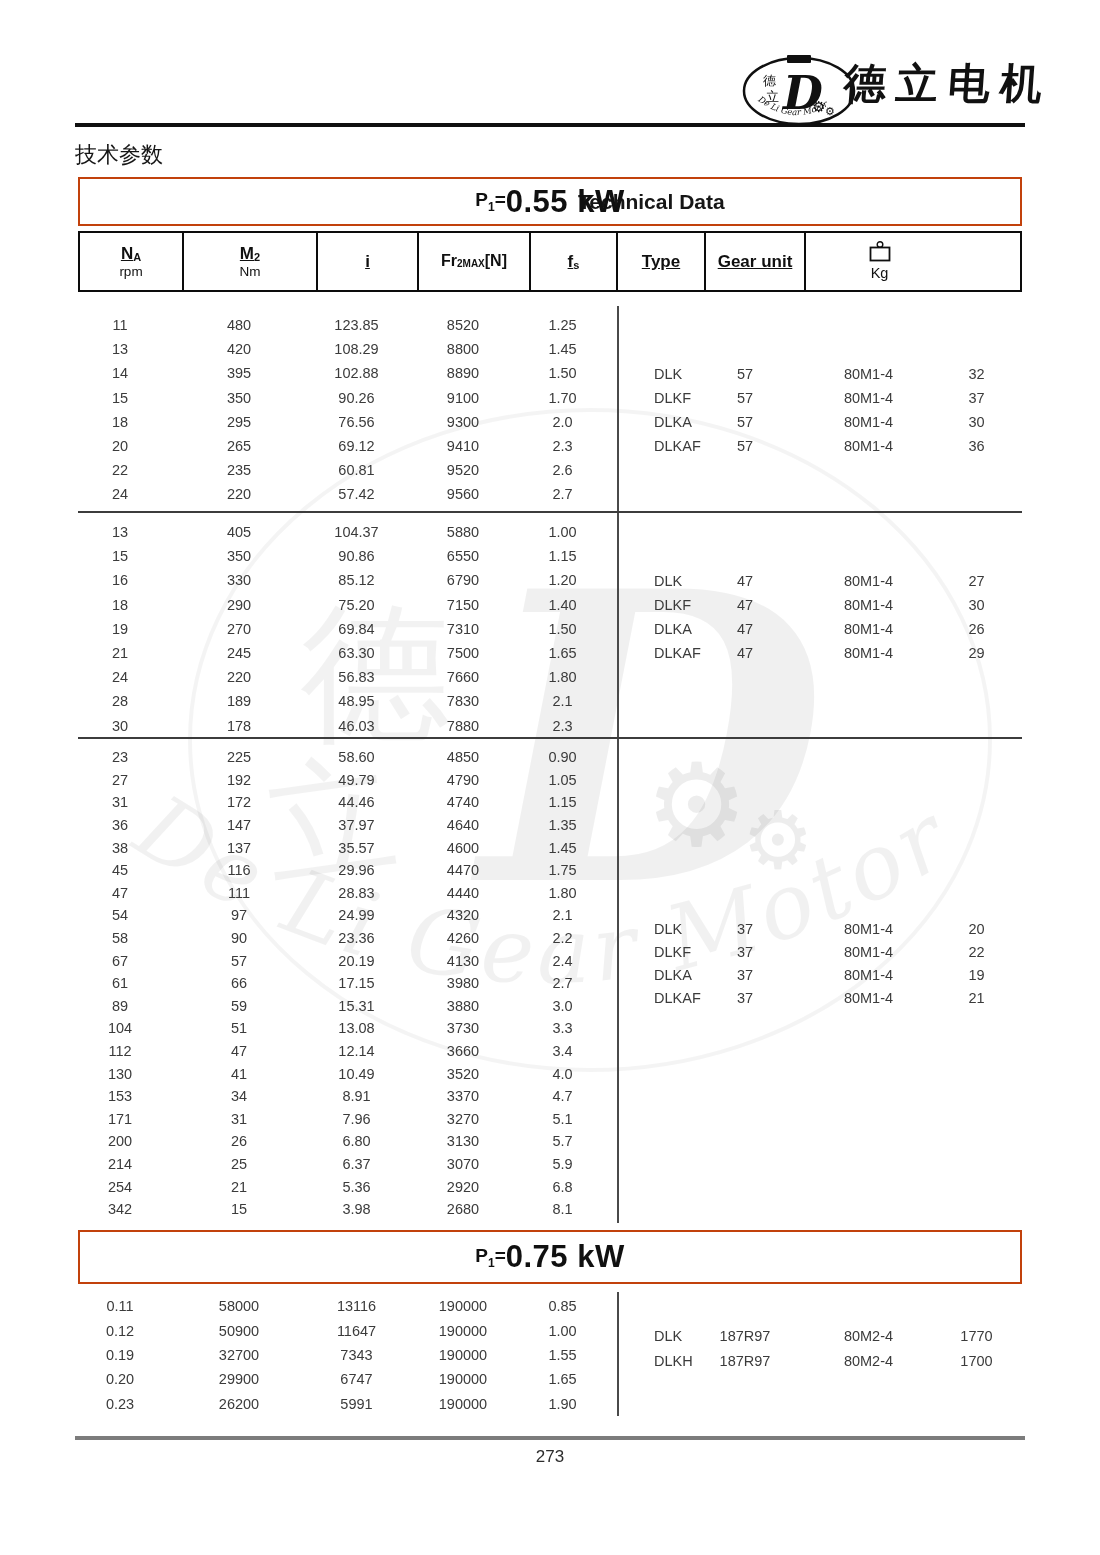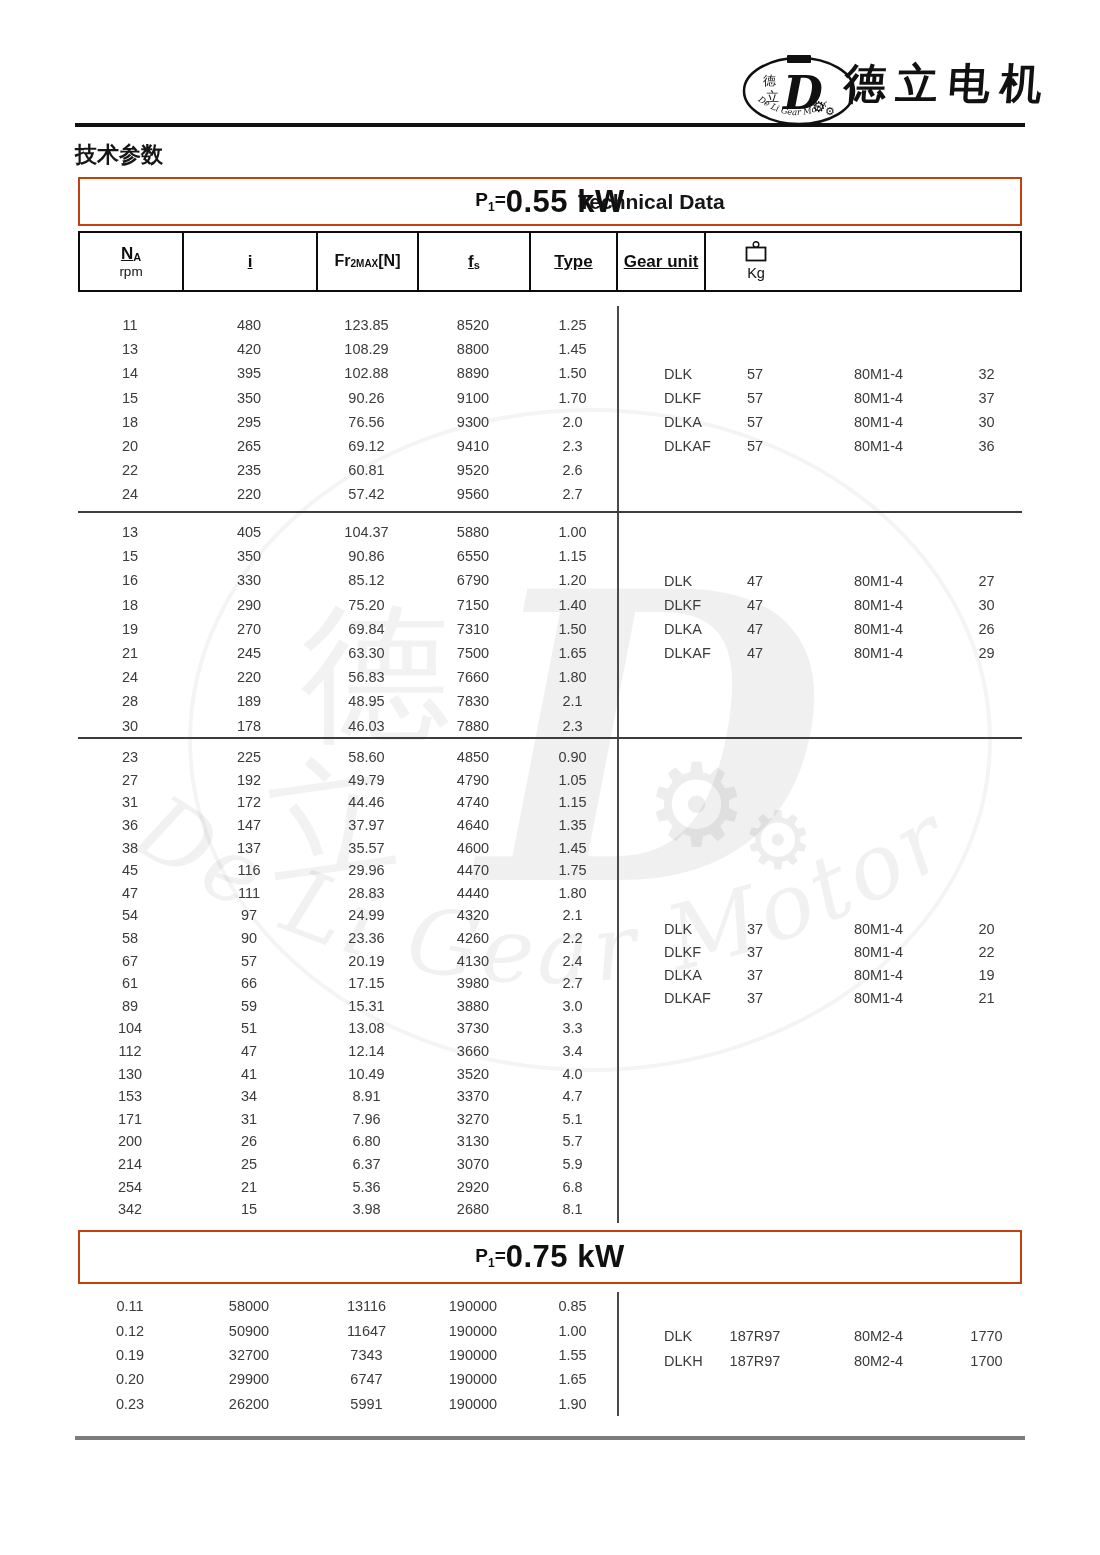--- a/index.html
+++ b/index.html
@@ -9,21 +9,21 @@
   
   .wm{position:absolute;left:0;top:0;pointer-events:none;}
 
   
   .logo{position:absolute;left:740px;top:52px;width:300px;height:72px;}
   .emblem{position:absolute;left:0;top:0;}
   .brand{position:absolute;left:104px;top:4px;width:210px;font-family:"DejaVu Serif",serif;
          font-weight:bold;font-size:42px;letter-spacing:10px;color:#111;white-space:nowrap;
          transform:skewX(-4deg);}
   .toprule{position:absolute;left:75px;top:123px;width:950px;height:4px;background:#101010;}
-  .title-cn{position:absolute;left:75px;top:140px;font-size:22px;font-weight:bold;color:#161616;}
+  .title-cn{position:absolute;left:75px;top:140px;font-size:22px;font-weight:normal;color:#161616;}
   .title-en{position:absolute;left:578px;top:142px;font-size:21px;font-weight:bold;color:#161616;margin-top:48px;}
 
   
   .pbox{position:absolute;left:78px;width:944px;border:2px solid #c2410c;box-sizing:border-box;
         display:flex;align-items:center;justify-content:center;background:transparent;}
   .pbox1{top:177px;height:49px;}
   .pbox2{top:1230px;height:54px;}
   .p-small{font-size:19px;font-weight:bold;color:#101010;}
   .p-small sub{font-size:12px;font-weight:bold;}
   .p-big{font-size:31px;font-weight:bold;color:#101010;letter-spacing:0.5px;}
@@ -36,21 +36,21 @@
   .hcell:last-child{border-right:none;}
   .h-main{font-size:17px;font-weight:bold;text-decoration:underline;}
   .h-main sub{font-size:11px;font-weight:bold;vertical-align:-2px;}
   .h-unit{font-size:13.5px;font-weight:normal;}
   .h-fr{font-size:16px;font-weight:bold;}
   .h-fr sub{font-size:10px;vertical-align:-1px;}
   .kgcell{gap:1px;}
   .kg-label{font-size:14.5px;font-weight:normal;margin-top:1px;}
 
   
-  .block{position:absolute;left:78px;width:944px;}
+  .block{position:absolute;left:68px;width:944px;}
   .b1{top:305px;height:207px;}
   .b2{top:512px;height:226px;}
   .b3{top:738px;height:492px;}
   .b4{top:1290px;height:130px;}
   .rows{position:absolute;left:0;top:8px;width:538px;display:grid;
         grid-template-columns:104px 134px 101px 112px 87px;}
   .b1 .rows,.b2 .rows{grid-auto-rows:24.2px;}
   .b3 .rows{grid-auto-rows:22.6px;}
   .b4 .rows{top:4px;grid-auto-rows:24.4px;}
   .cell{display:flex;align-items:center;justify-content:center;font-size:14.5px;color:#3b3b3b;}
@@ -117,20 +117,24 @@
 
   <div class="pbox pbox1">
     <span class="p-small"><span>P</span><sub>1</sub><span>=</span></span>
       <span class="p-big">0.55 kW</span>
   </div>
 
   <div class="thead">
     <div class="hcell">
       <div class="h-main"><span>N</span><sub>A</sub></div>
       <div class="h-unit">rpm</div>
+    </div>
+    <div class="hcell">
+      <div class="h-main"><span>M</span><sub>2</sub></div>
+      <div class="h-unit">Nm</div>
     </div>
     <div class="hcell">
       <div class="h-main">i</div>
     </div>
     <div class="hcell">
       <div class="h-fr"><span>Fr</span><sub>2MAX</sub><span>[N]</span></div>
     </div>
     <div class="hcell">
       <div class="h-main"><span>f</span><sub>s</sub></div>
     </div>
@@ -450,14 +454,15 @@
         <div class="vcell v-motor">80M2-4</div>
         <div class="vcell v-kg">1770</div>
         <div class="vcell v-type">DLKH</div>
         <div class="vcell v-gear">187R97</div>
         <div class="vcell v-motor">80M2-4</div>
         <div class="vcell v-kg">1700</div>
       </div>
   </div>
 
   <div class="footrule"></div>
+  <div class="pageno">273</div>
 
 </div>
 
 </body></html>

